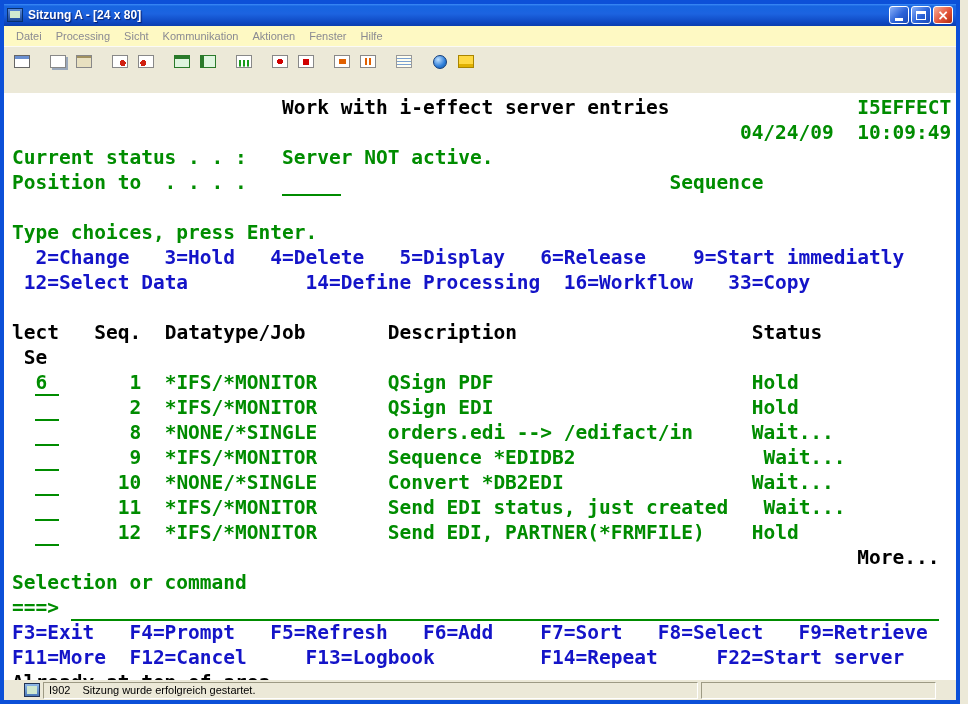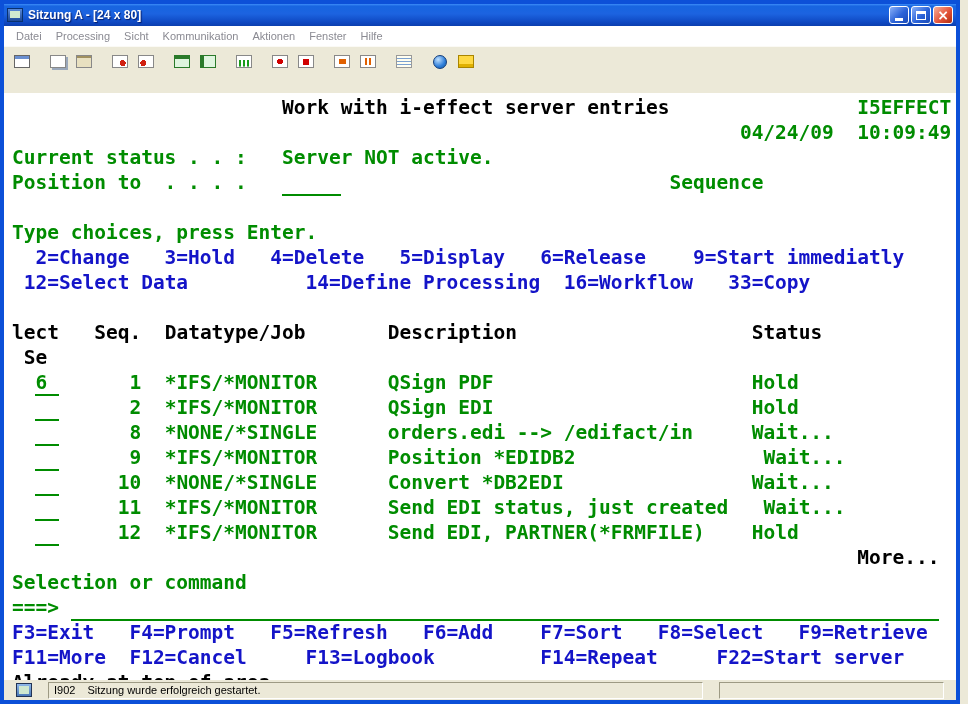--- a/index.html
+++ b/index.html
@@ -17,21 +17,21 @@
     text-shadow:1px 1px 1px rgba(0,20,90,.85);white-space:nowrap;}
   .win-controls{display:flex;gap:2px;}
   .wbtn{width:20px;height:18px;border:1px solid #fff;border-radius:3px;display:flex;align-items:center;justify-content:center;}
   .wbtn.min,.wbtn.max{background:linear-gradient(135deg,#8ab0f8,#2a62d8 55%,#1b4bb8);}
   .wbtn.close{background:linear-gradient(135deg,#f8b09a,#e4543a 55%,#b02c0e);}
   .glyph-min{width:8px;height:3px;background:#fff;margin-top:9px;}
   .glyph-max{width:10px;height:9px;border:1px solid #fff;border-top:3px solid #fff;}
   .glyph-x{color:#fff;font-weight:bold;font-size:14px;line-height:1;font-family:"DejaVu Sans",sans-serif;}
 
   
-  .menubar{flex:0 0 20px;height:20px;display:flex;align-items:center;padding:0 5px;background:#ffffff;}
+  .menubar{flex:0 0 20px;height:20px;display:flex;align-items:center;padding:0 5px;background:#fef9c3;}
   .menu-item{font-size:11px;color:#8a8a92;padding:2px 7px;white-space:nowrap;}
 
   
   .toolbar{flex:0 0 30px;height:30px;display:flex;align-items:center;padding:0 5px;background:#ece9d8;border-top:1px solid #fbfaf5;}
   .tbi{width:24px;height:24px;display:flex;align-items:center;justify-content:center;margin:0 1px;}
   .tbi.gap{margin-left:11px;}
   .gi{width:16px;height:13px;}
   .g-session{background:#fff;border:1px solid #666;box-shadow:inset 0 3px 0 #6a8fd0;}
   .g-copy{background:#fff;border:1px solid #888;box-shadow:2px 2px 0 #9aa8bb;}
   .g-paste{background:#e8e0c0;border:1px solid #888;box-shadow:inset 0 2px 0 #a09060;}
@@ -54,21 +54,21 @@
   .terminal{flex:1;background:#ffffff;overflow:hidden;cursor:text;
     font-family:"DejaVu Sans Mono",monospace;font-weight:bold;font-size:19.5px;line-height:25px;
     padding:2px 0 0 8px;margin-top:17px;}
   .tline{white-space:pre;height:25px;}
   .c-g{color:var(--green,#008c00);}
   .c-b{color:var(--blue,#1414c8);}
   .c-k{color:var(--black,#000000);}
   .inp{border-bottom:2px solid currentColor;}
 
   
-  .statusbar{flex:0 0 20px;height:20px;display:flex;align-items:center;gap:16px;padding:0 12px;background:#ece9d8;}
+  .statusbar{flex:0 0 20px;height:20px;display:flex;align-items:center;gap:3px;padding:0 20px;background:#ece9d8;}
   .sb-icon{width:16px;height:14px;border:1px solid #223355;background:linear-gradient(#8fb8e8,#4a78b8);position:relative;flex:0 0 16px;}
   .sb-icon::after{content:"";position:absolute;left:2px;top:2px;right:2px;bottom:2px;background:#cfe8cf;}
   .sb-field{height:17px;border:1px solid;border-color:#9d9a84 #ffffff #ffffff #9d9a84;background:#ece9d8;
     display:flex;align-items:center;font-size:11px;color:#000;padding:0 5px;white-space:nowrap;overflow:hidden;}
   .sb-field.main{width:655px;flex:0 0 655px;}
   .sb-field.rest{flex:1;}
   .sb-code{margin-right:12px;}
 </style>
 </head>
 <body>
@@ -157,21 +157,21 @@
       <div class="tline"><span class="c-g"> </span></div>
       <div class="tline"><span class="c-g">Type choices, press Enter.</span></div>
       <div class="tline"><span class="c-g">  </span><span class="c-b">2=Change   3=Hold   4=Delete   5=Display   6=Release    9=Start immediatly</span></div>
       <div class="tline"><span class="c-g"> </span><span class="c-b">12=Select Data          14=Define Processing  16=Workflow   33=Copy</span></div>
       <div class="tline"><span class="c-g"> </span></div>
       <div class="tline"><span class="c-k">lect</span><span class="c-g">   </span><span class="c-k">Seq.</span><span class="c-g">  </span><span class="c-k">Datatype/Job</span><span class="c-g">       </span><span class="c-k">Description</span><span class="c-g">                    </span><span class="c-k">Status</span></div>
       <div class="tline"><span class="c-g"> </span><span class="c-k">Se</span></div>
       <div class="tline"><span class="c-g">  </span><span class="c-g inp">6 </span><span class="c-g">     </span><span class="c-g"> 1</span><span class="c-g">  </span><span class="c-g">*IFS/*MONITOR</span><span class="c-g">      </span><span class="c-g">QSign PDF</span><span class="c-g">                      </span><span class="c-g">Hold</span></div>
       <div class="tline"><span class="c-g">  </span><span class="c-g inp">  </span><span class="c-g">     </span><span class="c-g"> 2</span><span class="c-g">  </span><span class="c-g">*IFS/*MONITOR</span><span class="c-g">      </span><span class="c-g">QSign EDI</span><span class="c-g">                      </span><span class="c-g">Hold</span></div>
       <div class="tline"><span class="c-g">  </span><span class="c-g inp">  </span><span class="c-g">     </span><span class="c-g"> 8</span><span class="c-g">  </span><span class="c-g">*NONE/*SINGLE</span><span class="c-g">      </span><span class="c-g">orders.edi --&gt; /edifact/in</span><span class="c-g">     </span><span class="c-g">Wait...</span></div>
-      <div class="tline"><span class="c-g">  </span><span class="c-g inp">  </span><span class="c-g">     </span><span class="c-g"> 9</span><span class="c-g">  </span><span class="c-g">*IFS/*MONITOR</span><span class="c-g">      </span><span class="c-g">Position *EDIDB2</span><span class="c-g">                </span><span class="c-g">Wait...</span></div>
+      <div class="tline"><span class="c-g">  </span><span class="c-g inp">  </span><span class="c-g">     </span><span class="c-g"> 9</span><span class="c-g">  </span><span class="c-g">*IFS/*MONITOR</span><span class="c-g">      </span><span class="c-g">Sequence *EDIDB2</span><span class="c-g">                </span><span class="c-g">Wait...</span></div>
       <div class="tline"><span class="c-g">  </span><span class="c-g inp">  </span><span class="c-g">     </span><span class="c-g">10</span><span class="c-g">  </span><span class="c-g">*NONE/*SINGLE</span><span class="c-g">      </span><span class="c-g">Convert *DB2EDI</span><span class="c-g">                </span><span class="c-g">Wait...</span></div>
       <div class="tline"><span class="c-g">  </span><span class="c-g inp">  </span><span class="c-g">     </span><span class="c-g">11</span><span class="c-g">  </span><span class="c-g">*IFS/*MONITOR</span><span class="c-g">      </span><span class="c-g">Send EDI status, just created</span><span class="c-g">   </span><span class="c-g">Wait...</span></div>
       <div class="tline"><span class="c-g">  </span><span class="c-g inp">  </span><span class="c-g">     </span><span class="c-g">12</span><span class="c-g">  </span><span class="c-g">*IFS/*MONITOR</span><span class="c-g">      </span><span class="c-g">Send EDI, PARTNER(*FRMFILE)</span><span class="c-g">    </span><span class="c-g">Hold</span></div>
       <div class="tline"><span class="c-g">                                                                        </span><span class="c-k">More...</span></div>
       <div class="tline"><span class="c-g">Selection or command</span></div>
       <div class="tline"><span class="c-g">===&gt;</span><span class="c-g"> </span><span class="c-g inp">                                                                          </span></div>
       <div class="tline"><span class="c-b">F3=Exit   F4=Prompt   F5=Refresh   F6=Add    F7=Sort   F8=Select   F9=Retrieve</span></div>
       <div class="tline"><span class="c-b">F11=More  F12=Cancel     F13=Logbook         F14=Repeat     F22=Start server</span></div>
       <div class="tline"><span class="c-k">Already at top of area.</span></div>
     </div>

